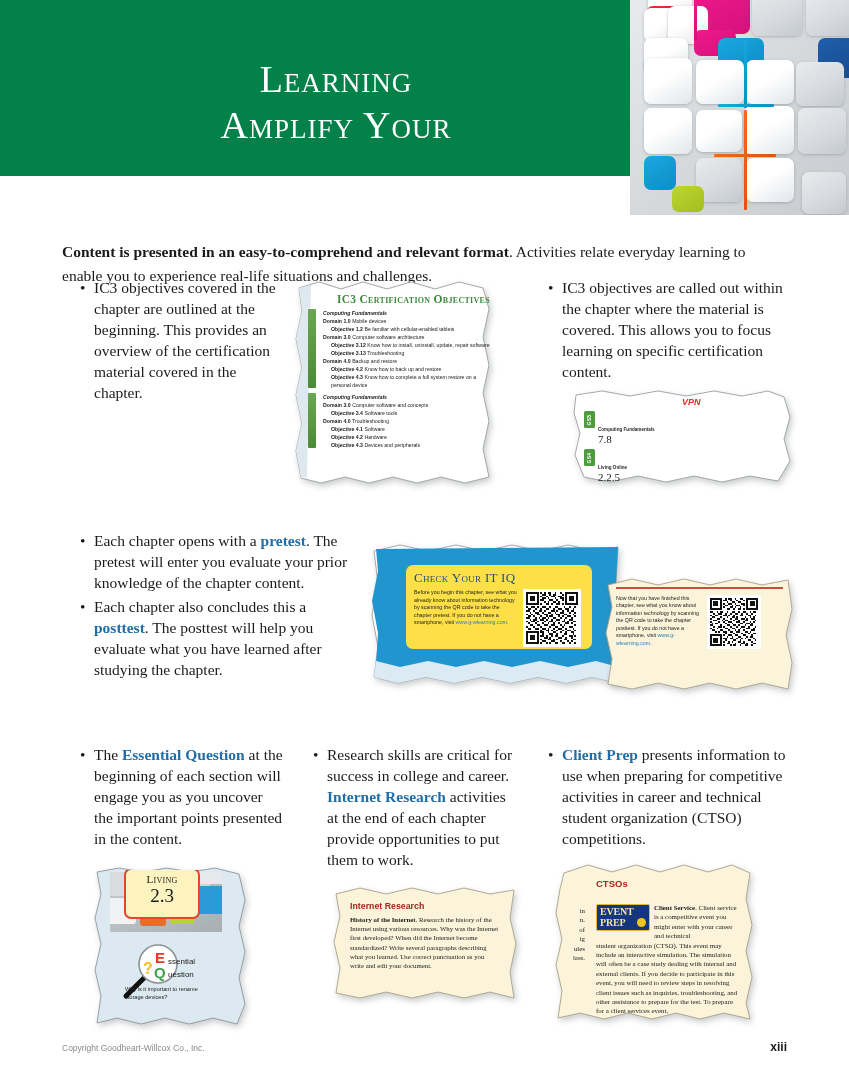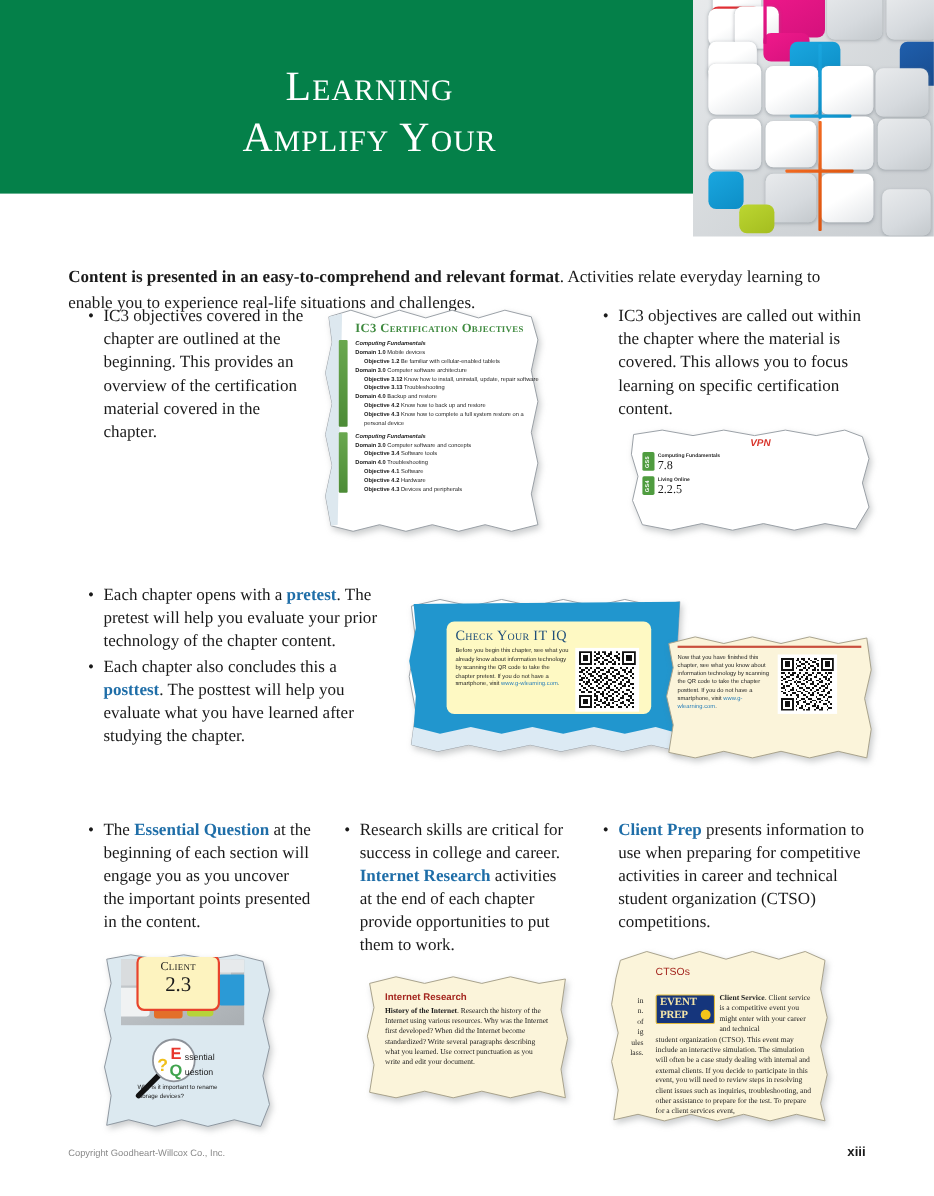--- a/index.html
+++ b/index.html
@@ -73,21 +73,21 @@
     position: absolute; left: 0; top: 0; width: 100%; height: 100%;
   }
   .fig-inner { position: absolute; overflow: hidden; }
 
   
   #fig-ic3 { left: 293px; top: 279px; width: 203px; height: 208px; }
   #ic3-body { left: 8px; top: 5px; right: 6px; bottom: 5px; }
   #ic3-title {
     font-family: "Liberation Serif", serif;
     font-variant: small-caps; color: #3f8a3f; font-size: 11.5px;
-    font-weight: bold; letter-spacing: .3px; margin: 9px 0 4px 22px;
+    font-weight: bold; letter-spacing: .3px; margin: 9px 0 4px 22px; text-align: right;
   }
   .ic3-group { position: relative; margin: 0 0 4px 22px; }
   .ic3-bar {
     position: absolute; left: -15px; top: 0; width: 8px; bottom: 1px;
     background: linear-gradient(180deg,#6aa84f 0%,#4c8b36 100%); border-radius: 1px;
   }
   .ic3-barlabel {
     position: absolute; left: -14px; top: 50%; transform: translateY(-50%) rotate(-90deg);
     font-family: "Liberation Sans", sans-serif; font-size: 4.4px; color: #fff;
     font-weight: bold; letter-spacing: .4px;
@@ -111,21 +111,21 @@
   #vpn-body { left: 6px; top: 4px; right: 4px; bottom: 4px; }
   .gs-row { display: flex; align-items: flex-start; margin: 0 0 4px 0; }
   .gs-badge {
     width: 11px; height: 17px; border-radius: 1.5px;
     background: #4f9c3f; color: #fff;
     font-family: "Liberation Sans", sans-serif; font-size: 5px; font-weight: bold;
     display: flex; align-items: center; justify-content: center;
     flex: 0 0 11px;
   }
   .gs-badge span { transform: rotate(-90deg); white-space: nowrap; letter-spacing: .3px; }
-  .gs-text { margin-left: 3px; }
+  .gs-text { margin-left: 3px; margin-top: 16px; }
   .gs-cat {
     font-family: "Liberation Sans", sans-serif; font-size: 4.6px; color: #2a2a2a;
     font-weight: bold; line-height: 6px;
   }
   .gs-num {
     font-family: "Liberation Serif", serif; font-size: 11px; color: #1a1a1a; line-height: 12px;
   }
   #vpn-head {
     font-family: "Liberation Sans", sans-serif; color: #d8342b; font-weight: bold;
     font-size: 9px; margin-bottom: 2px; font-style: italic;
@@ -133,21 +133,21 @@
   .vpn-line {
     font-family: "Liberation Serif", serif; font-size: 8px; color: #1a1a1a; line-height: 10.5px;
     white-space: nowrap;
   }
   .vpn-line b { color: #1f6ea8; font-weight: bold; }
 
   
   #fig-pretest { left: 370px; top: 543px; width: 252px; height: 160px; }
   #pretest-card {
     position: absolute; left: 36px; top: 22px; width: 186px; height: 84px;
-    background: #fef9c3; border-radius: 7px;
+    background: #fde047; border-radius: 7px;
   }
   #pretest-title {
     font-family: "Liberation Serif", serif; font-variant: small-caps;
     color: #1f4e79; font-size: 13px; font-weight: normal;
     margin: 5px 0 3px 8px; letter-spacing: .3px;
   }
   #pretest-inner { display: flex; padding: 0 7px 0 8px; }
   #pretest-copy {
     font-family: "Liberation Sans", sans-serif; font-size: 5.3px;
     line-height: 7.6px; color: #1c1c1c; width: 104px;
@@ -217,21 +217,21 @@
     font-family: "Liberation Serif", serif; font-size: 6.8px;
     line-height: 9.2px; color: #1a1a1a;
   }
   #ir-copy b { font-weight: bold; }
 
   
   #fig-ctso { left: 554px; top: 863px; width: 200px; height: 160px; }
   #ctso-body { left: 6px; top: 5px; right: 5px; bottom: 5px; }
   #ctso-title {
     font-family: "Liberation Sans", sans-serif; color: #a4261f;
-    font-weight: normal; font-size: 9.5px; margin: 10px 0 4px 36px;
+    font-weight: bold; font-size: 9.5px; margin: 10px 0 4px 36px;
   }
   #ctso-logo {
     position: absolute; left: 36px; top: 36px; width: 54px; height: 27px;
     background: #15357c; border: 1.6px solid #e0b93a; border-radius: 2px;
     display: flex; flex-direction: column; align-items: flex-start;
     justify-content: center; padding-left: 3px;
   }
   #ctso-logo .l1, #ctso-logo .l2 {
     font-family: "Liberation Serif", serif; color: #f2e3a8;
     font-weight: bold; font-size: 10px; line-height: 10.5px; letter-spacing: -.2px;
@@ -399,21 +399,21 @@
     </div>
     <div style="position:absolute; left:104px; top:4px; right:0;">
       <div id="vpn-head">VPN</div>
     </div>
   </div>
 </div>
 
 <div class="bullets" style="left:80px; top:530px; width:270px;">
   <div class="bullet">
     <span class="dot">•</span>
-    <span class="btxt"><span>Each chapter opens with a </span><span class="hl">pretest</span><span>. The pretest will help you evaluate your prior technology of the chapter content.</span></span>
+    <span class="btxt"><span>Each chapter opens with a </span><span class="hl">pretest</span><span>. The pretest will enter you evaluate your prior knowledge of the chapter content.</span></span>
   </div>
   <div class="bullet">
     <span class="dot">•</span>
     <span class="btxt"><span>Each chapter also concludes this a </span><span class="hl">posttest</span><span>. The posttest will help you evaluate what you have learned after studying the chapter.</span></span>
   </div>
 </div>
 
 <div class="fig shadowy" id="fig-pretest">
   <svg class="torn" viewBox="0 0 252 160" preserveAspectRatio="none">
     <path d="M4,8 L30,2 L58,8 L86,2 L114,8 L142,2 L170,8 L198,2 L226,8 L248,4 L246,40 L250,76 L244,112 L248,140 L222,134 L196,140 L168,134 L140,140 L112,134 L84,140 L56,134 L28,140 L4,134 L8,104 L2,72 L8,40 Z" fill="#ffffff" stroke="#9aa0a6" stroke-width="0.9"></path>
@@ -856,21 +856,21 @@
       <div class="pq" style="left:-8px; top:-6px; width:34px; height:30px; background:#d9dcde;"></div>
       <div class="pq" style="left:30px; top:-8px; width:34px; height:34px; background:#e6e9eb;"></div>
       <div class="pq" style="left:70px; top:-4px; width:30px; height:30px; background:#cfd4d7;"></div>
       <div class="pq" style="left:-4px; top:26px; width:30px; height:26px; background:#f0f2f3;"></div>
       <div class="pq" style="left:30px; top:30px; width:26px; height:24px; background:#e36f2a;"></div>
       <div class="pq" style="left:60px; top:28px; width:24px; height:24px; background:#b6d33a;"></div>
       <div class="pq" style="left:88px; top:14px; width:26px; height:28px; background:#2b9ad6;"></div>
       <div class="pq" style="left:88px; top:-6px; width:26px; height:18px; background:#e7eaec;"></div>
     </div>
     <div id="eq-tab">
-      <div class="sec">Client</div>
+      <div class="sec">Living</div>
       <div class="num">2.3</div>
     </div>
     <svg id="eq-mag" viewBox="0 0 96 60">
       <line x1="8" y1="54" x2="26" y2="36" stroke="#111" stroke-width="5" stroke-linecap="round"></line>
       <circle cx="40" cy="22" r="19" fill="#ffffff" stroke="#8d9299" stroke-width="1.6"></circle>
       <text x="25" y="32" font-family="Liberation Sans, sans-serif" font-size="16" font-weight="bold" fill="#f0c01c">?</text>
       <text x="37" y="21" font-family="Liberation Sans, sans-serif" font-size="15" font-weight="bold" fill="#e8352c">E</text>
       <text x="36" y="36" font-family="Liberation Sans, sans-serif" font-size="15" font-weight="bold" fill="#3fa34d">Q</text>
       <text x="50" y="22" font-family="Liberation Sans, sans-serif" font-size="8" fill="#1c1c1c">ssential</text>
       <text x="50" y="35" font-family="Liberation Sans, sans-serif" font-size="8" fill="#1c1c1c">uestion</text>

